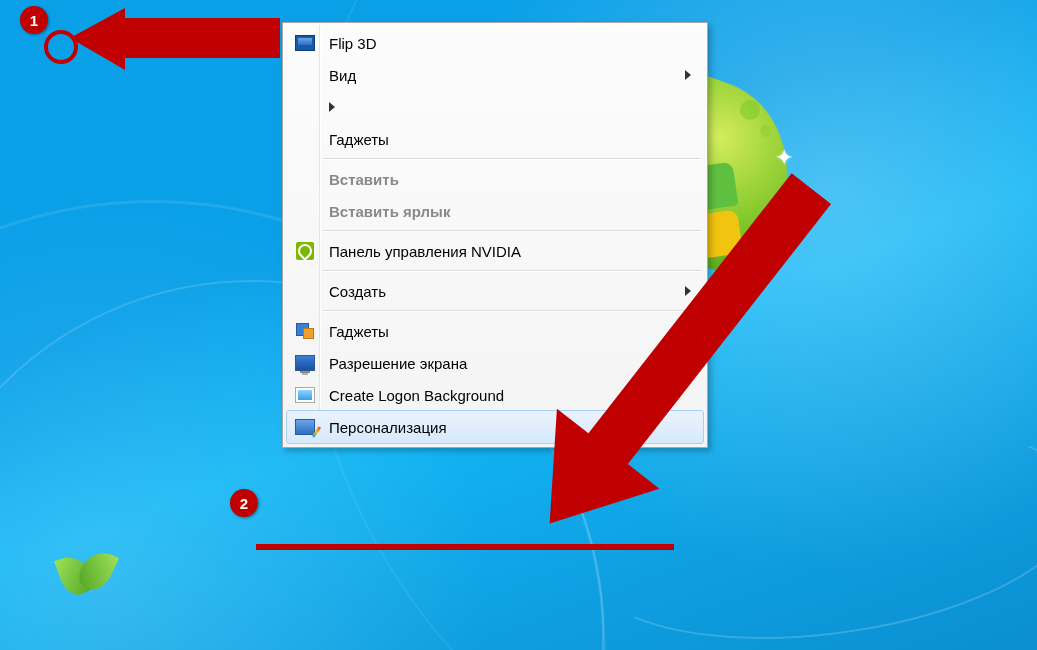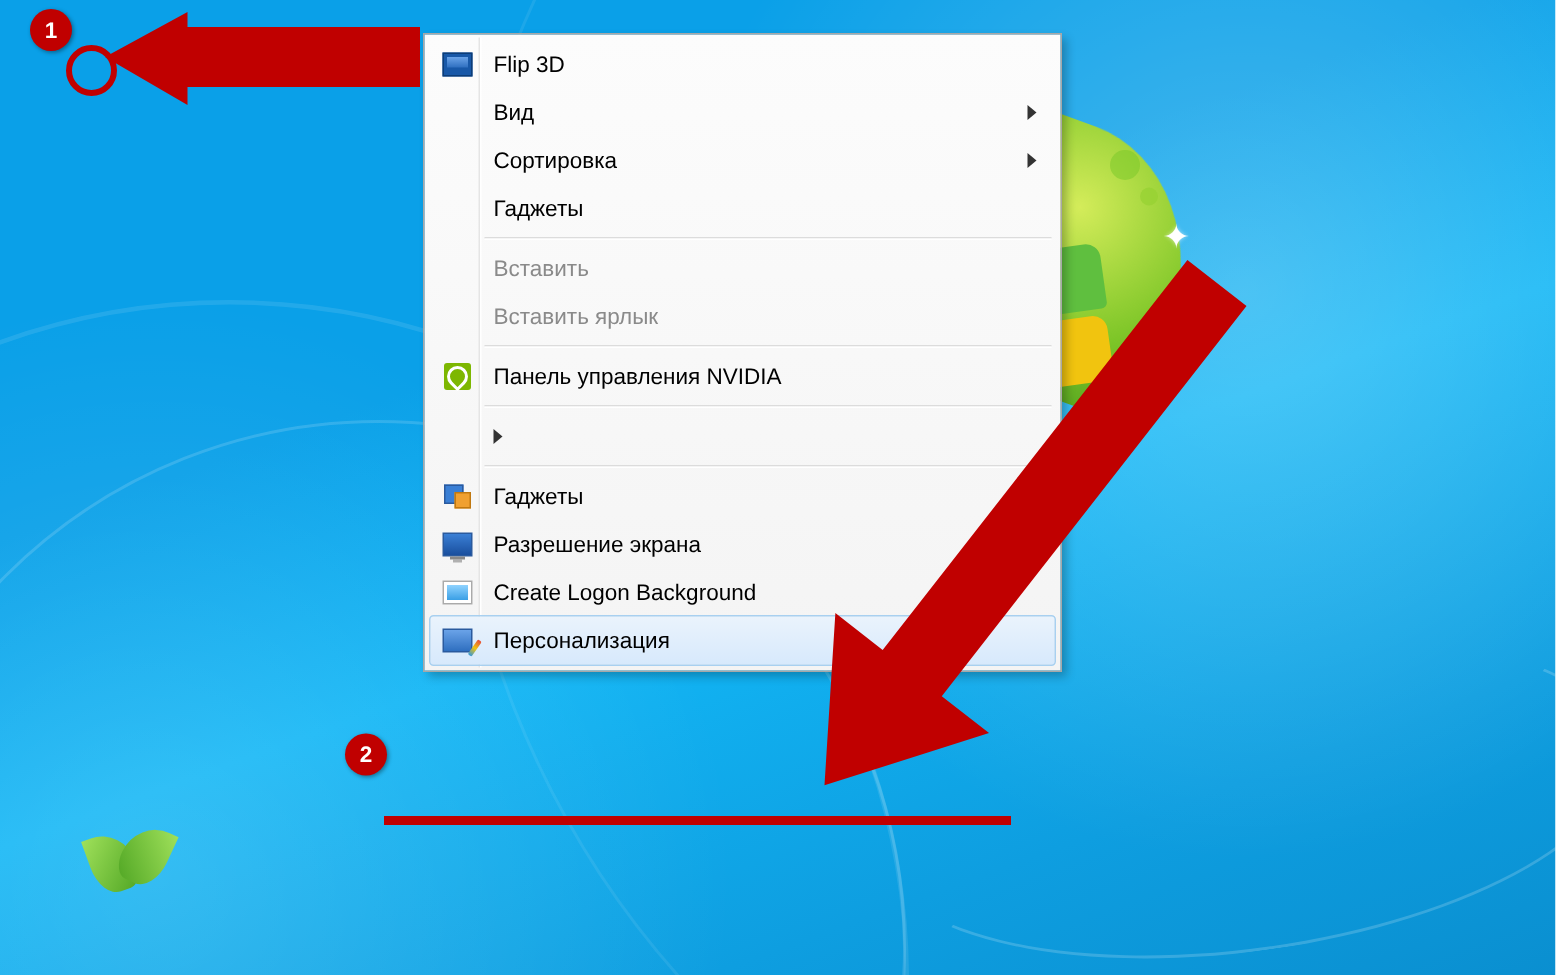--- a/index.html
+++ b/index.html
@@ -109,21 +109,21 @@
   }
   .menu-item {
     position: relative;
     display: flex;
     align-items: center;
     height: 32px;
     padding: 0 8px 0 42px;
     white-space: nowrap;
     cursor: default;
   }
-  .menu-item.disabled { color: #8a8a8a; }
+  .menu-item.disabled { color: #8a8a8a; font-weight: bold; }
   .menu-item.hover {
     background: linear-gradient(#eaf3fc, #d7e9fc);
     border: 1px solid #a8d0f0;
     border-radius: 3px;
     margin: -1px;
     height: 32px;
   }
   .menu-item .label { flex: 1 1 auto; }
   .menu-item .shortcut { color: #333; padding-right: 6px; }
   .menu-item .sub-arrow {
@@ -241,21 +241,20 @@
         <span class="icon">
           <span class="ic-flip3d"></span>
         </span>
         <span class="label">Flip 3D</span>
       </div>
       <div class="menu-item">
         <span class="label">Вид</span>
         <span class="sub-arrow"></span>
       </div>
       <div class="menu-item">
-        <span class="label">Сортировка</span>
         <span class="sub-arrow"></span>
       </div>
       <div class="menu-item">
         <span class="label">Гаджеты</span>
       </div>
       <div class="menu-sep"></div>
       <div class="menu-item disabled">
         <span class="label">Вставить</span>
       </div>
       <div class="menu-item disabled">
@@ -263,20 +262,21 @@
       </div>
       <div class="menu-sep"></div>
       <div class="menu-item">
         <span class="icon">
           <span class="ic-nvidia"></span>
         </span>
         <span class="label">Панель управления NVIDIA</span>
       </div>
       <div class="menu-sep"></div>
       <div class="menu-item">
+        <span class="label">Создать</span>
         <span class="sub-arrow"></span>
       </div>
       <div class="menu-sep"></div>
       <div class="menu-item">
         <span class="icon">
           <span class="ic-gadgets"></span>
         </span>
         <span class="label">Гаджеты</span>
       </div>
       <div class="menu-item">

